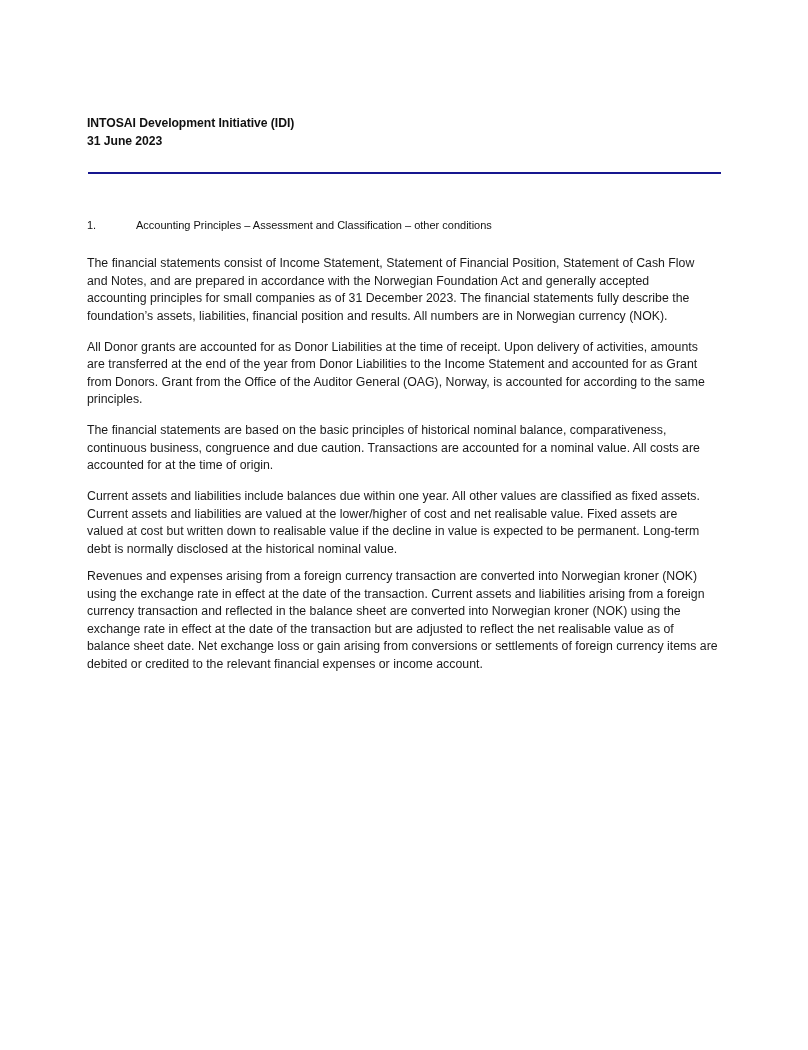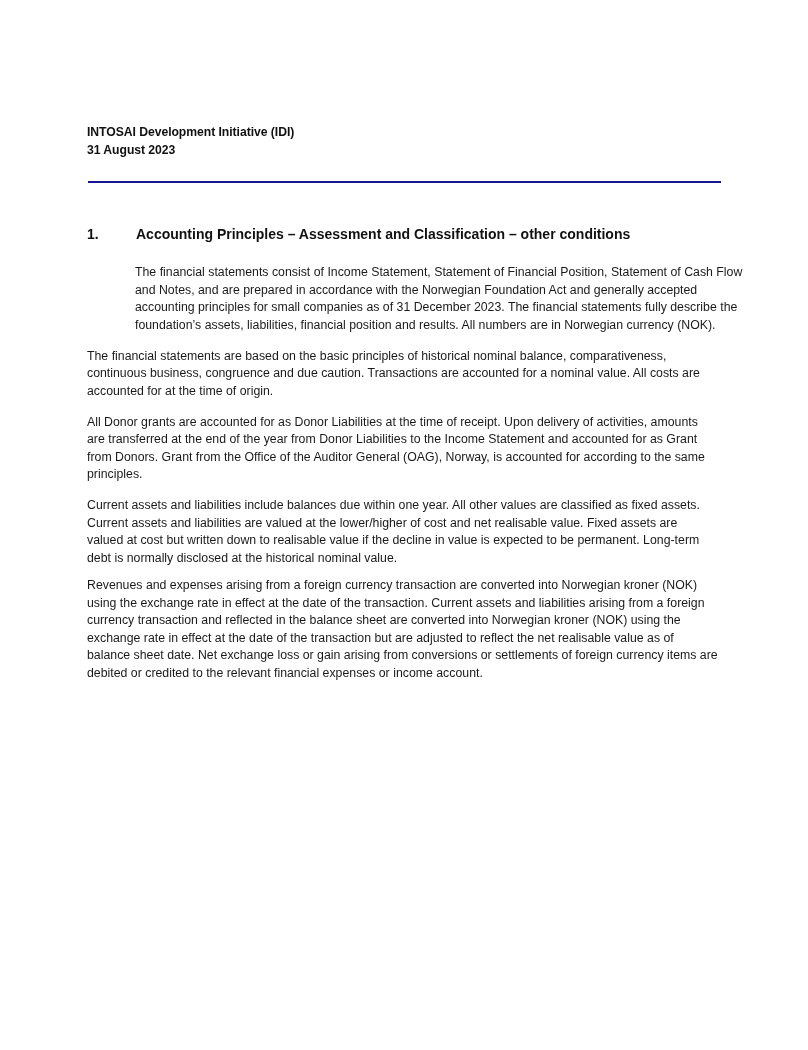--- a/index.html
+++ b/index.html
@@ -20,21 +20,21 @@
     position: relative;
     width: 808px;
     height: 1050px;
     background: #ffffff;
     box-sizing: border-box;
   }
 
   .content {
     position: absolute;
     left: 87px;
-    top: 123px;
+    top: 114px;
     width: 634px;
   }
 
   
   .doc-header {
     font-weight: bold;
     font-size: 12.2px;
     line-height: 18.4px;
     letter-spacing: -0.05px;
     color: #111111;
@@ -49,22 +49,22 @@
     margin-top: 21px;
     width: 633px;
     height: 0;
     border: 0;
     border-top: 2.4px solid #16168f;
   }
 
   
   .section-heading {
     display: block;
-    font-weight: bold;
-    font-size: 14px;
+    font-weight: normal;
+    font-size: 11px;
     line-height: 17.6px;
     color: #111111;
     white-space: nowrap;
   }
 
   .section-heading .sec-num {
     display: inline-block;
     width: 49px;
     vertical-align: top;
   }
@@ -89,48 +89,48 @@
 
   .para + .para {
     margin-top: 13.5px;
   }
 
   .section-heading + .para {
     margin-top: 21px;
   }
 
   
-  #p1-1 { width: 613px; margin-left: 48px; }
+  #p1-1 { width: 613px; }
   #p1-2 { width: 618px; }
   #p1-3 { width: 626px; }
   #p1-4 { width: 627px; }
   #p2-1 { width: 632px; margin-top: 10px; }
 </style>
 </head>
 <body>
 
 <div class="page">
   <div class="content">
 
     <div class="doc-header">
       <span class="hdr-line">INTOSAI Development Initiative (IDI)</span>
-      <span class="hdr-line">31 August 2023</span>
+      <span class="hdr-line">31 June 2023</span>
     </div>
 
     <hr class="header-rule" style="border-top-color: rgb(22, 22, 143);">
 
     <div class="section-heading" id="section-1-heading">
       <span class="sec-num">1.</span><span class="sec-title">Accounting Principles – Assessment and Classification – other conditions</span>
     </div>
 
     <p class="para" id="p1-1">The financial statements consist of Income Statement, Statement of Financial Position, Statement of Cash Flow and Notes, and are prepared in accordance with the Norwegian Foundation Act and generally accepted accounting principles for small companies as of 31 December 2023. The financial statements fully describe the foundation’s assets, liabilities, financial position and results. All numbers are in Norwegian currency (NOK).</p>
 
+    <p class="para" id="p1-3">All Donor grants are accounted for as Donor Liabilities at the time of receipt. Upon delivery of activities, amounts are transferred at the end of the year from Donor Liabilities to the Income Statement and accounted for as Grant from Donors. Grant from the Office of the Auditor General (OAG), Norway, is accounted for according to the same principles.</p>
+
     <p class="para" id="p1-2">The financial statements are based on the basic principles of historical nominal balance, comparativeness, continuous business, congruence and due caution. Transactions are accounted for a nominal value. All costs are accounted for at the time of origin.</p>
-
-    <p class="para" id="p1-3">All Donor grants are accounted for as Donor Liabilities at the time of receipt. Upon delivery of activities, amounts are transferred at the end of the year from Donor Liabilities to the Income Statement and accounted for as Grant from Donors. Grant from the Office of the Auditor General (OAG), Norway, is accounted for according to the same principles.</p>
 
     <p class="para" id="p1-4">Current assets and liabilities include balances due within one year. All other values are classified as fixed assets. Current assets and liabilities are valued at the lower/higher of cost and net realisable value. Fixed assets are valued at cost but written down to realisable value if the decline in value is expected to be permanent. Long-term debt is normally disclosed at the historical nominal value.</p>
 
 
     <p class="para" id="p2-1">Revenues and expenses arising from a foreign currency transaction are converted into Norwegian kroner (NOK) using the exchange rate in effect at the date of the transaction. Current assets and liabilities arising from a foreign currency transaction and reflected in the balance sheet are converted into Norwegian kroner (NOK) using the exchange rate in effect at the date of the transaction but are adjusted to reflect the net realisable value as of balance sheet date. Net exchange loss or gain arising from conversions or settlements of foreign currency items are debited or credited to the relevant financial expenses or income account.</p>
 
   </div>
 </div>
 
 </body></html>

